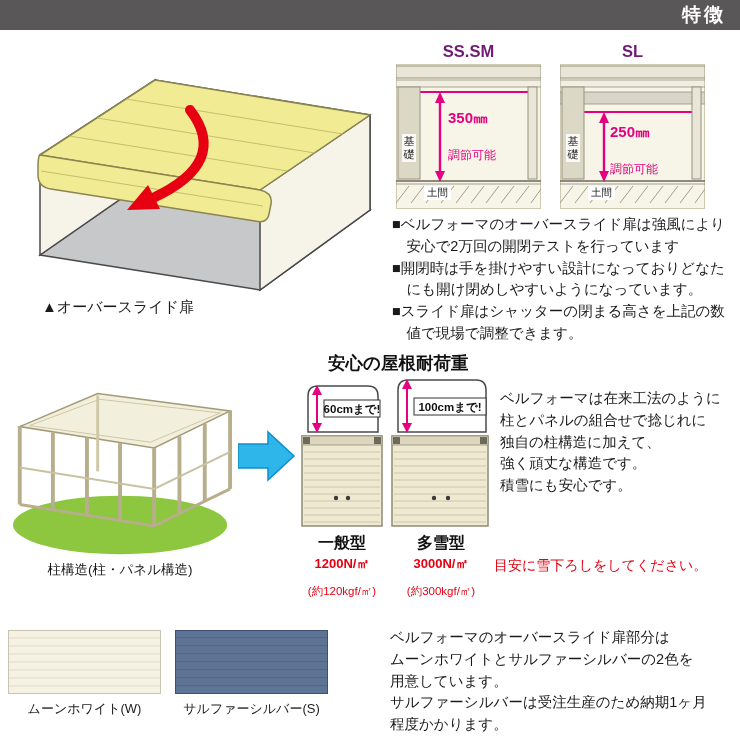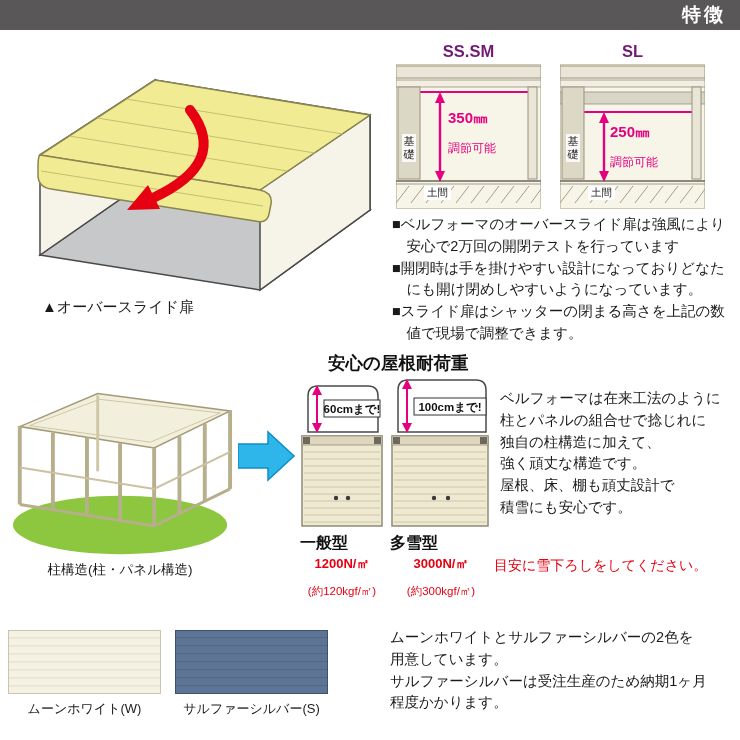--- a/index.html
+++ b/index.html
@@ -17,34 +17,34 @@
 
   
   .diagram-label{position:absolute;top:42px;width:145px;text-align:center;font-weight:bold;font-size:16.5px;color:#701a75;}
   .diagram{position:absolute;top:64px;width:145px;height:145px;}
   .diagram svg{position:absolute;left:0;top:0;}
   .found-label{position:absolute;left:6px;top:70px;width:14px;font-size:11px;line-height:1.2;
                text-align:center;background:rgba(255,255,255,.85);padding:1px 0;}
   .ground-label{position:absolute;left:28px;top:122px;font-size:10.5px;background:#fff;padding:0 3px;}
   .adjust{position:absolute;color:#e4007f;}
   .adjust-value{font-size:15px;font-weight:bold;line-height:1.1;}
-  .adjust-text{font-size:12px;margin-top:13px;}
+  .adjust-text{font-size:12px;margin-top:20px;}
 
   
   .bullets{position:absolute;left:392px;top:214px;width:346px;font-size:14.5px;line-height:1.5;}
   .bullet{padding-left:1em;text-indent:-1em;}
 
   
   .mid-heading{position:absolute;left:328px;top:351px;font-size:17.5px;font-weight:bold;color:#111;}
   .illus-frame{position:absolute;left:5px;top:374px;width:235px;height:185px;}
   .frame-caption{position:absolute;left:0;top:561px;width:240px;text-align:center;font-size:13.5px;}
   .blue-arrow{position:absolute;left:238px;top:430px;width:58px;height:52px;}
   .shutter-a{position:absolute;left:300px;top:376px;width:84px;height:154px;}
   .shutter-b{position:absolute;left:390px;top:376px;width:102px;height:154px;}
-  .type-name{position:absolute;top:533px;text-align:left;font-weight:bold;font-size:16px;color:#111;}
+  .type-name{position:absolute;top:533px;text-align:center;font-weight:bold;font-size:16px;color:#111;}
   .type-name.a{left:300px;width:84px;} .type-name.b{left:390px;width:102px;}
   .load{position:absolute;top:555px;text-align:center;color:#e60012;}
   .load.a{left:285px;width:114px;} .load.b{left:383px;width:116px;}
   .load-value{font-size:13px;font-weight:bold;}
   .load-kgf{font-size:11.5px;margin-top:11px;}
   .mid-desc{position:absolute;left:500px;top:388px;font-size:14.5px;line-height:1.5;}
   .mid-note{position:absolute;left:494px;top:555px;width:246px;font-size:14px;line-height:1.45;color:#e60012;}
 
   
   .swatch{position:absolute;top:630px;width:153px;height:64px;box-sizing:border-box;}
@@ -250,33 +250,33 @@
   <div class="load b">
     <div class="load-value">3000N/㎡</div>
     <div class="load-kgf">(約300kgf/㎡)</div>
   </div>
 
   <div class="mid-desc">
     <div>ベルフォーマは在来工法のように</div>
     <div>柱とパネルの組合せで捻じれに</div>
     <div>独自の柱構造に加えて、</div>
     <div>強く頑丈な構造です。</div>
-    <div>屋根、床、棚も頑丈設計で</div>
     <div>積雪にも安心です。</div>
   </div>
 
   <div class="mid-note">
     <div>目安に雪下ろしをしてください。</div>
   </div>
 
   <div class="swatch moon"></div>
   <div class="swatch sulfur"></div>
   <div class="swatch-caption moon">ムーンホワイト(W)</div>
   <div class="swatch-caption sulfur">サルファーシルバー(S)</div>
 
   <div class="bottom-desc">
+    <div>ベルフォーマのオーバースライド扉部分は</div>
     <div>ムーンホワイトとサルファーシルバーの2色を</div>
     <div>用意しています。</div>
     <div>サルファーシルバーは受注生産のため納期1ヶ月</div>
     <div>程度かかります。</div>
   </div>
 
 </div>
 
 </body></html>

